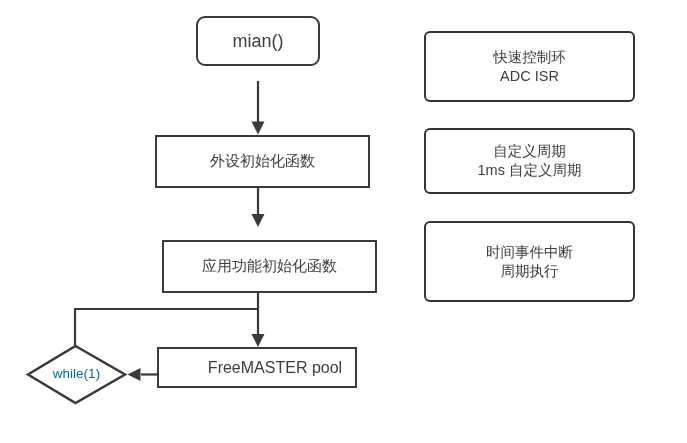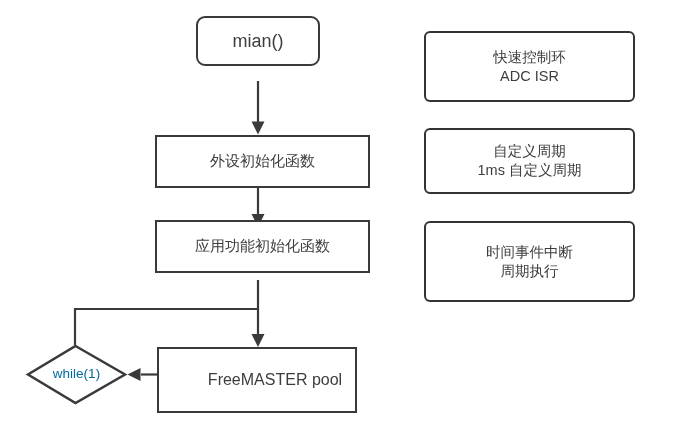--- a/index.html
+++ b/index.html
@@ -37,23 +37,23 @@
     border: 2.5px solid #3a3a3a;
     border-radius: 9px;
     font-size: 18px;
   }
   .node-rect {
     left: 155px; width: 215px; height: 53px;
     border: 2px solid #3a3a3a;
     font-size: 15px;
   }
   .node-peripheral { top: 135px; }
-  .node-app { top: 220px; }
+  .node-app { top: 240px; margin-left: 7px; }
   .node-freemaster {
-    left: 157px; top: 347px; width: 200px; height: 66px;
+    left: 157px; top: 347px; width: 200px; height: 41px;
     border: 2px solid #3a3a3a;
     font-size: 16px;
     padding-left: 36px;
   }
   .while-label {
     position: absolute;
     left: 32px; top: 366px; width: 89px;
     text-align: center;
     font-size: 13.5px;
     color: #0369a1;

